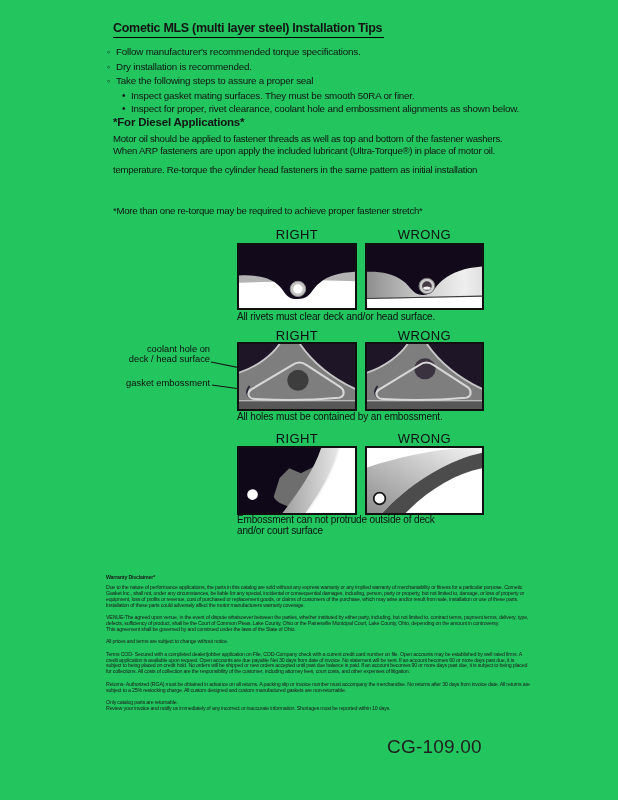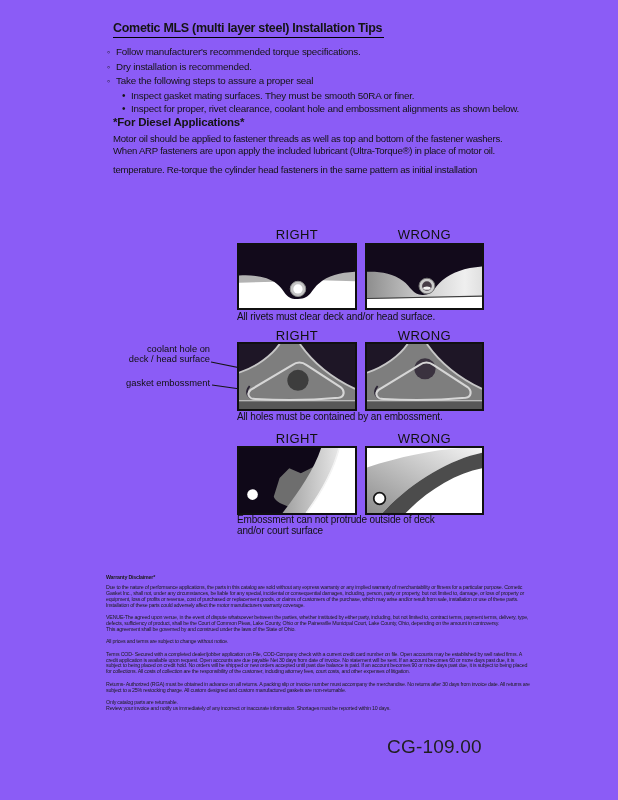--- a/index.html
+++ b/index.html
@@ -1,16 +1,16 @@
 <!DOCTYPE html>
 <html><head>
 <meta charset="utf-8">
 <style>
   html,body{margin:0;padding:0;background:#ffffff;}
-  #page{position:relative;width:618px;height:800px;background:#8b5cf6;overflow:hidden;
+  #page{position:relative;width:618px;height:800px;background:#22c55e;overflow:hidden;
         font-family:"Liberation Sans", sans-serif;color:#141414;}
 
   
   #title{position:absolute;left:113px;top:21px;margin:0;font-size:12.5px;font-weight:bold;
          letter-spacing:-0.3px;border-bottom:1.6px solid #000;padding:0 2px 2px 0;display:inline-block;}
 
   
   #tips{position:absolute;left:107px;top:45px;font-size:9.8px;letter-spacing:-0.2px;line-height:13.5px;white-space:nowrap;}
   .b{display:flex;align-items:baseline;}
   .dot{width:9px;flex:0 0 9px;font-size:9px;}
@@ -86,20 +86,21 @@
 
   <h2 id="diesel-heading">*For Diesel Applications*</h2>
 
   <div id="diesel-p1" class="para">
     <div>Motor oil should be applied to fastener threads as well as top and bottom of the fastener washers.</div>
     <div>When ARP fasteners are upon apply the included lubricant (Ultra-Torque®) in place of motor oil.</div>
   </div>
   <div id="diesel-p2" class="para">
     <div>temperature. Re-torque the cylinder head fasteners in the same pattern as initial installation</div>
   </div>
+  <div id="diesel-note" class="para">*More than one re-torque may be required to achieve proper fastener stretch*</div>
 
   <div class="row1">
     <div class="lbl p-left" style="top:227px">RIGHT</div>
     <div class="lbl p-right" style="top:227px">WRONG</div>
 
     <div class="panel p-left" style="top:243px;height:67px">
       <svg viewBox="0 0 120 66" preserveAspectRatio="none">
         <rect x="0" y="0" width="120" height="66" fill="#ffffff"></rect>
         <path d="M0,28 C13,28.5 27,32 37,38.5 L0,39.5 Z" fill="#b3b3b3"></path>
         <path d="M120,26 C107,26 95,29.5 84,37 L120,38 Z" fill="#b3b3b3"></path>

